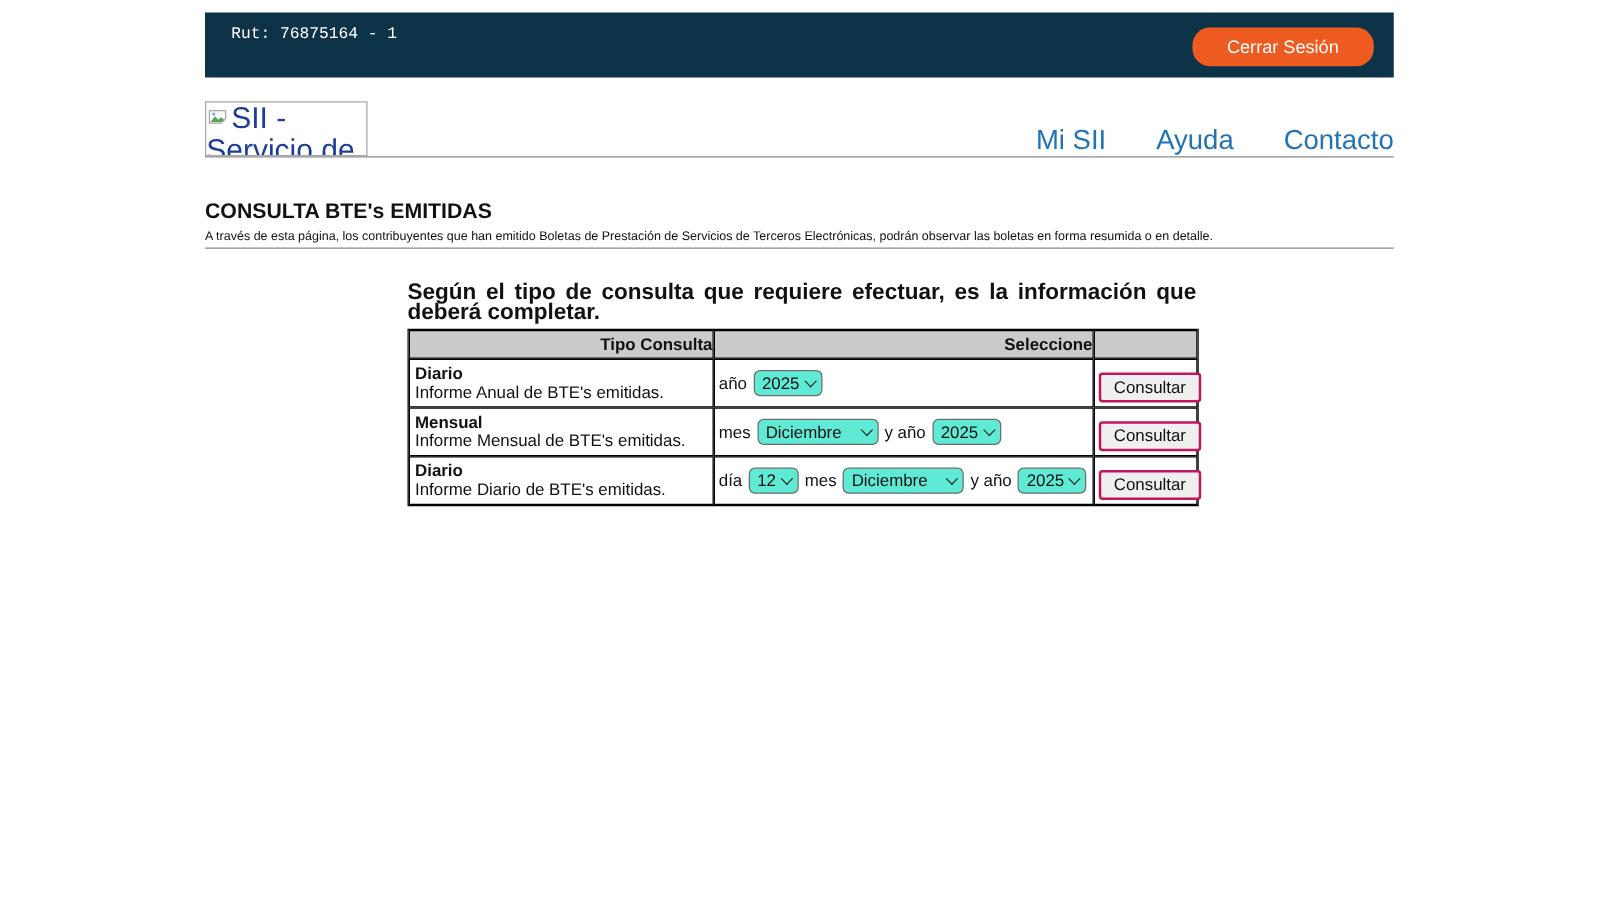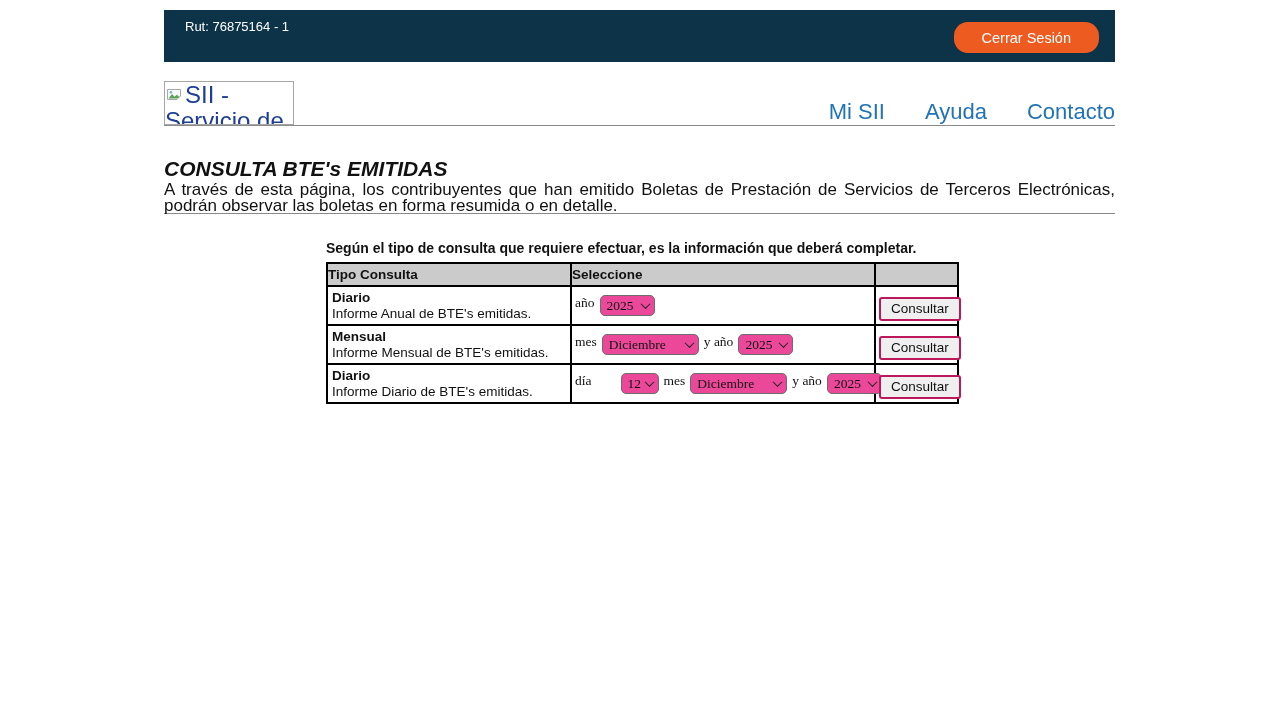--- a/index.html
+++ b/index.html
@@ -15,21 +15,21 @@
     width:1280px;height:720px;background:#ffffff;color:#111;
     font-family:"Liberation Sans", sans-serif;overflow:hidden;
   }
   .container{margin-left:164px;width:951px;padding-top:10px;}
 
   
   .topbar{
     position:relative;height:52px;background:var(--topbar-bg);
   }
   .rut{
-    position:absolute;left:21px;top:9px;color:#fff;font-size:13px;
+    position:absolute;left:21px;top:9px;color:#fff;font-size:13px;font-family:Liberation Mono, monospace;
   }
   .logout{
     position:absolute;right:16px;top:12px;height:31px;
     background:var(--logout-bg);color:#fff;border:none;border-radius:14px;
     padding:0 28px;font-size:14.5px;font-family:"Liberation Sans",sans-serif;
     cursor:pointer;
   }
 
   
   .header-row{
@@ -46,59 +46,59 @@
     display:flex;gap:40px;margin-top:22px;
   }
   nav.main-nav a{
     color:var(--nav-link);font-size:22px;text-decoration:none;white-space:nowrap;
   }
   hr.rule{border:none;border-top:1px solid #8a8a8a;margin:0;height:0;}
   .header-rule{margin-top:0;}
 
   
   h1.page-title{
-    margin:33px 0 0 0;font-size:21px;line-height:20px;font-weight:bold;color:#111;font-style:italic;
+    margin:33px 0 0 0;font-size:17px;line-height:20px;font-weight:bold;color:#111;
   }
   p.page-desc{
-    margin:3px 0 0 0;font-size:17px;line-height:15.5px;text-align:justify;color:#111;
+    margin:3px 0 0 0;font-size:10px;line-height:15.5px;text-align:justify;color:#111;
   }
   .desc-rule{margin-top:21px;}
 
   
   .consulta-section{margin-left:162px;width:631px;}
   p.instruction{
-    margin:26px 0 0 0;font-size:14px;line-height:16px;font-weight:bold;
+    margin:26px 0 0 0;font-size:18px;line-height:16px;font-weight:bold;
     text-align:justify;color:#111;
   }
   table.consulta{
     margin-top:6px;width:631px;table-layout:fixed;
     border-collapse:separate;border-spacing:0;border:1px solid #000;
   }
   table.consulta th,table.consulta td{border:1px solid #000;}
   table.consulta th{
     background:var(--table-header-bg);font-size:13.5px;font-weight:bold;
-    text-align:left;padding:3px 0;height:20px;
+    text-align:right;padding:3px 0;height:20px;
   }
   td.cell-tipo{
     padding:2px 4px;font-size:13.5px;line-height:15.5px;vertical-align:middle;height:39px;
   }
   td.cell-sel{
     padding:2px 3px;font-size:13.5px;vertical-align:middle;
   }
-  .fields{display:flex;gap:5px;flex-wrap:nowrap;font-family:Liberation Serif, serif;}
+  .fields{display:flex;align-items:center;gap:5px;flex-wrap:nowrap;}
   .field-label{white-space:nowrap;}
   .select{
     display:inline-flex;align-items:center;justify-content:space-between;
-    gap:5px;height:21px;padding:0 5px 0 6px;background:#ec4899;
+    gap:5px;height:21px;padding:0 5px 0 6px;background:#5eead4;
     border:1px solid #6d6d6d;border-radius:5px;font-size:13.5px;color:#111;
     cursor:default;
   }
   .sel-year{min-width:55px;}
   .sel-month{min-width:97px;}
-  .sel-day{min-width:38px;margin-left:24px;}
+  .sel-day{min-width:38px;}
   .chev{
     width:7px;height:7px;border-right:1.7px solid #222;border-bottom:1.7px solid #222;
     transform:rotate(45deg) translate(-1px,-1px);flex:0 0 auto;
   }
   td.cell-action{
     text-align:center;vertical-align:bottom;padding:2px 3px 3px 3px;
   }
   button.consultar{
     font-family:"Liberation Sans",sans-serif;font-size:13.5px;color:#111;
     background:#efefef;border:2px solid #be185d;border-radius:3px;

